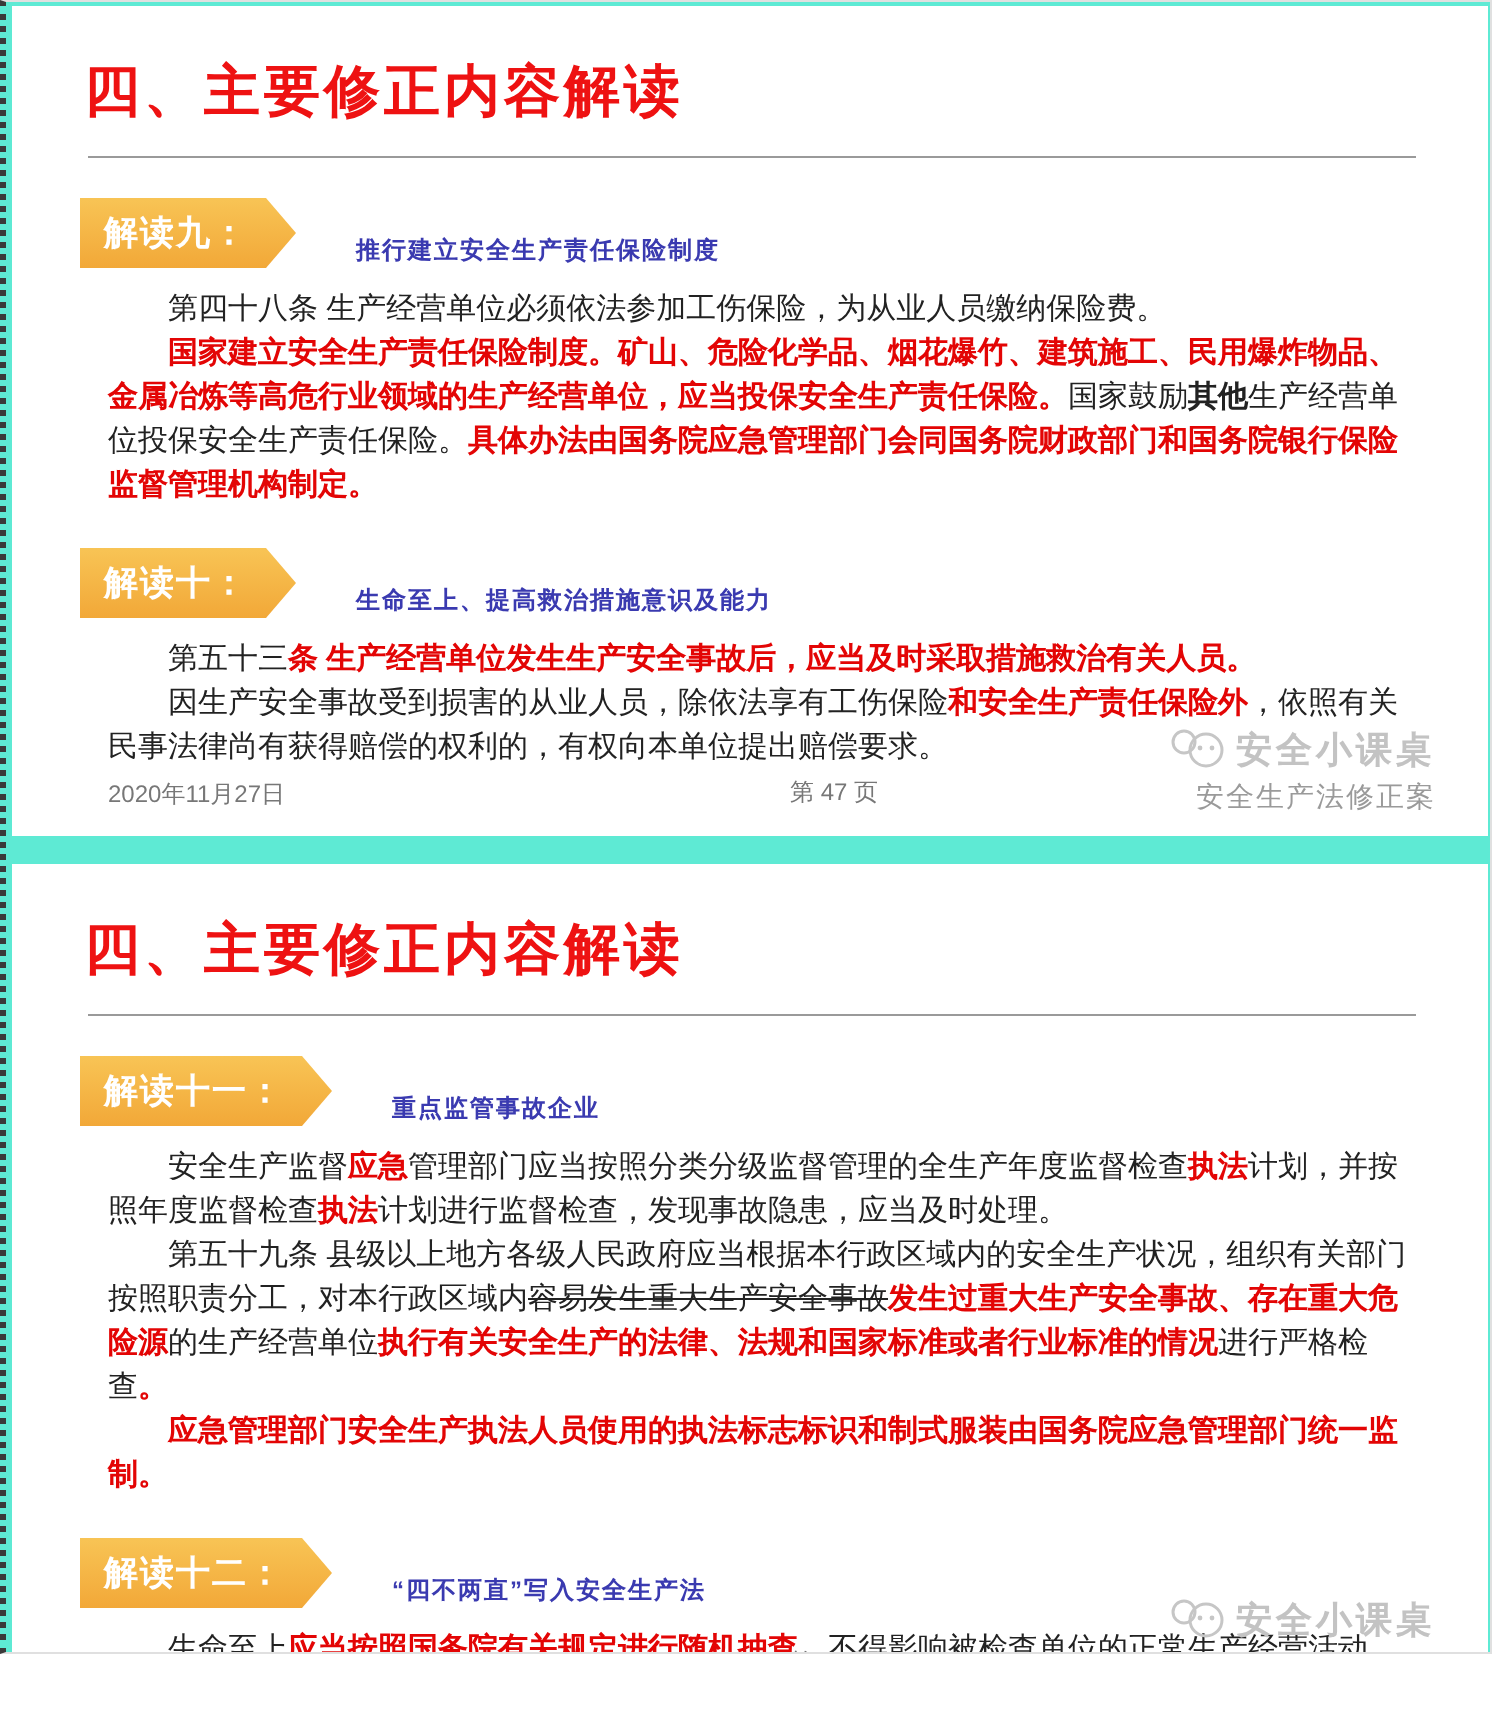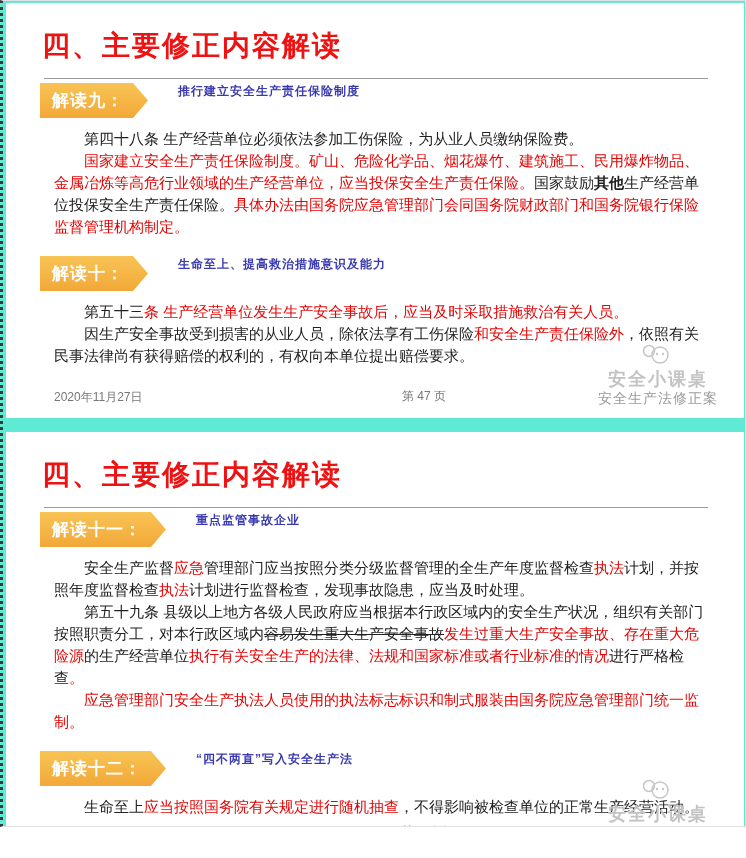--- a/index.html
+++ b/index.html
@@ -26,22 +26,22 @@
     font-size:28px;
     font-weight:bold;
     color:#ee1212;
     letter-spacing:2px;
   }
   .divider{
     border:none;border-top:1px solid #9a9a9a;
     margin:13px 2px 0 4px;
   }
   .banner-row{
-    display:flex;align-items:flex-start;
-    margin-top:4px;
+    display:flex;align-items:flex-end;
+    margin-top:20px;
   }
   .badge{
     position:relative;
     background:linear-gradient(180deg,#f8c455,#f2a838);
     color:#ffffff;
     font-weight:bold;
     font-size:17px;
     letter-spacing:1px;
     padding:6px 24px 6px 12px;
     clip-path:polygon(0 0, calc(100% - 15px) 0, 100% 50%, calc(100% - 15px) 100%, 0 100%);
@@ -57,33 +57,33 @@
   .body{
     margin:10px 2px 0 14px;
     font-size:15px;
     line-height:22px;
     color:#222222;
   }
   .para{margin:0;text-indent:2em;}
   .seg-k{color:#222222;}
   .seg-kb{color:#222222;font-weight:bold;}
   .seg-ks{color:#222222;text-decoration:line-through;}
-  .seg-r{color:#e30505;font-weight:normal;margin-top:40px;}
+  .seg-r{color:#e30505;font-weight:bold;margin-top:40px;}
   .sec-gap{margin-top:18px;}
   .footer{
     position:absolute;left:34px;right:26px;bottom:12px;
     display:flex;align-items:flex-end;
     font-size:12px;color:#777777;
   }
   .f-date{width:210px;padding-left:14px;box-sizing:border-box;}
   .f-page{flex:1;text-align:center;padding-bottom:1px;}
   .f-logo{text-align:right;line-height:1.1;}
   .logo-top{
     display:flex;align-items:center;justify-content:flex-end;
-    color:#c3c3c3;font-size:18px;font-weight:bold;letter-spacing:2px;flex-direction:column;
+    color:#c3c3c3;font-size:18px;font-weight:bold;letter-spacing:2px;
   }
   .logo-icon{margin-right:4px;display:inline-block;}
   .logo-sub{color:#9a9a9a;font-size:14px;letter-spacing:1px;margin-top:1px;}
 </style>
 </head>
 <body>
 
 <div class="page">
 
   <section class="slide slide-1">

